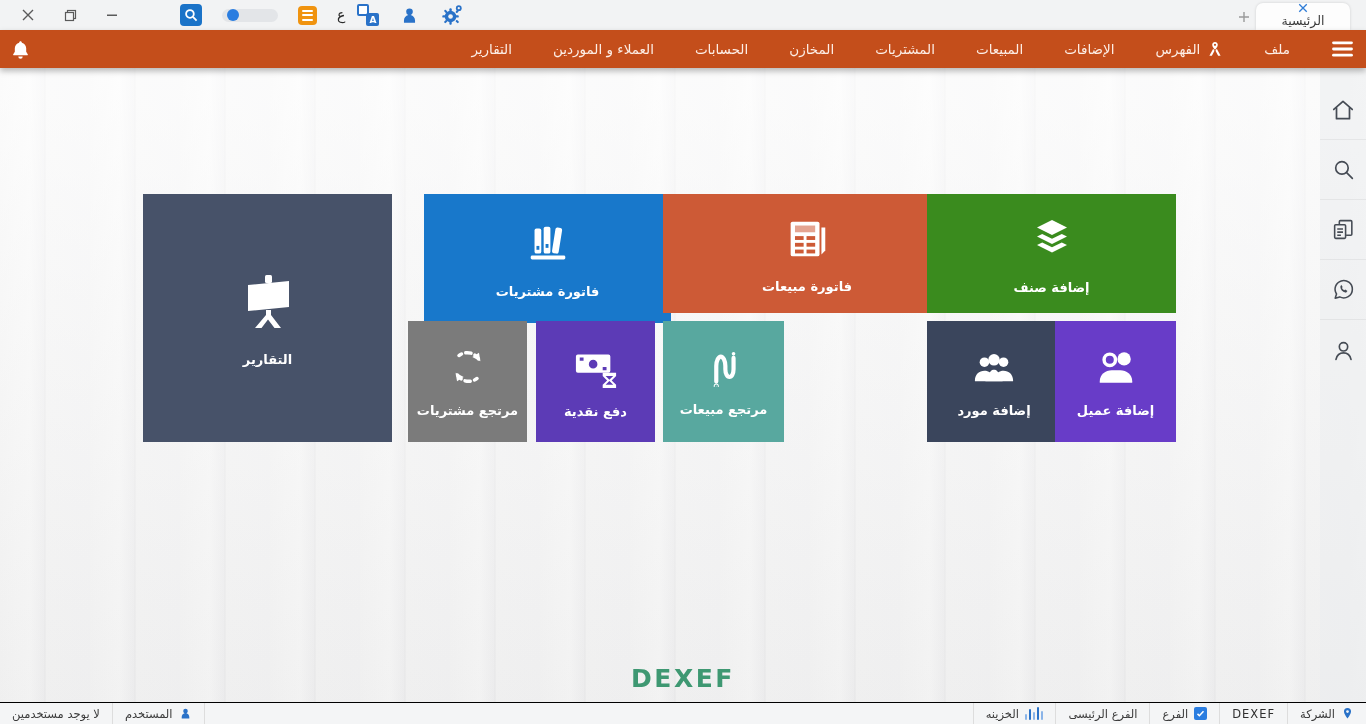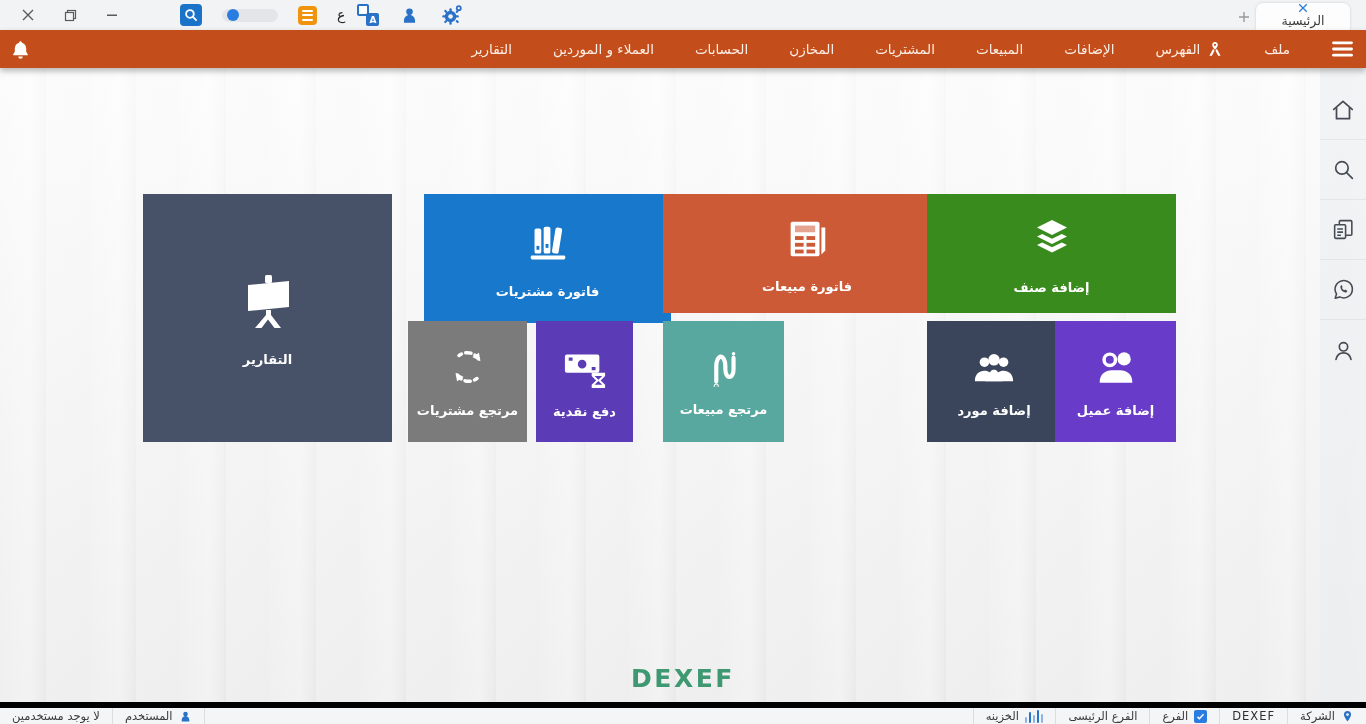--- a/index.html
+++ b/index.html
@@ -52,21 +52,21 @@
   .tile { position:absolute; display:flex; flex-direction:column; align-items:center; justify-content:center;
           color:#fff; cursor:pointer; }
   .tile .label { font-size:13px; font-weight:bold; margin-top:11px; letter-spacing:0.2px; }
   .tile-big .label { margin-top:14px; }
 
   .logo { position:absolute; left:0; right:0; top:596px; text-align:center;
           font-size:25px; font-weight:bold; letter-spacing:2.5px; }
 
   
   .statusbar { position:absolute; bottom:0; left:0; right:0; height:22px; background:#f4f5f6;
-               border-top:6px solid #000000; display:flex; align-items:center; font-size:11.5px; color:#3b3b3b; }
+               border-top:1px solid #000000; display:flex; align-items:center; font-size:11.5px; color:#3b3b3b; }
   .sb-seg { display:flex; align-items:center; gap:6px; padding:0 12px; height:100%; white-space:nowrap; }
   .sb-sep { width:1px; height:100%; background:#ddd; }
   .sb-right { margin-left:auto; display:flex; align-items:flex-start; height:100%; }
   .checkbox-ic { width:13px; height:13px; background:#2a7de0; border-radius:2px; display:flex; align-items:center; justify-content:center; }
   .eq { display:flex; align-items:flex-end; gap:1.5px; height:13px; }
   .eq i { display:block; width:2.5px; border-radius:1px; }
 </style>
 </head>
 <body>
 
@@ -282,21 +282,21 @@
       <svg width="42" height="42" viewBox="0 0 44 44" fill="none" stroke="#fff" stroke-width="3.6" stroke-linecap="round">
         <path d="M33 13.5A14 14 0 0 0 12.5 10" stroke-dasharray="5.5 4.5"></path>
         <path d="M11 30.5A14 14 0 0 0 31.5 34" stroke-dasharray="5.5 4.5"></path>
         <path d="M35 16l-1.5-9-7 4.5z" fill="#fff" stroke="none"></path>
         <path d="M9 28l1.5 9 7-4.5z" fill="#fff" stroke="none"></path>
       </svg>
     </span>
     <span class="label">مرتجع مشتريات</span>
   </div>
 
-  <div class="tile" style="left: 536px; top: 253px; width: 97px; height: 121px; background: rgb(92, 59, 182); --tile: #5c3bb6;">
+  <div class="tile" style="left: 536px; top: 253px; width: 119px; height: 121px; background: rgb(92, 59, 182); --tile: #5c3bb6;">
     <span>
       <svg width="44" height="44" viewBox="0 0 46 46" fill="#fff">
         <path fill-rule="evenodd" d="M4 10h32a2 2 0 0 1 2 2v15a2 2 0 0 1-2 2H4a2 2 0 0 1-2-2V12a2 2 0 0 1 2-2zm16 5.5a4.5 4.5 0 1 0 0 9 4.5 4.5 0 0 0 0-9zM6 13h4v3.5H6zm24 10h4v3.5h-4z"></path>
         <path d="M30 29h14v3.5l-4.6 4.5 4.6 4.5V45H30v-3.5l4.6-4.5L30 32.5zM33 32.5l4 3.8 4-3.8zM33 41.5h8l-4-3.8z" fill-rule="evenodd"></path>
       </svg>
     </span>
     <span class="label">دفع نقدية</span>
   </div>
 
   <div class="tile" style="left: 663px; top: 253px; width: 121px; height: 121px; background: rgb(88, 168, 159); --tile: #58a89f;">

